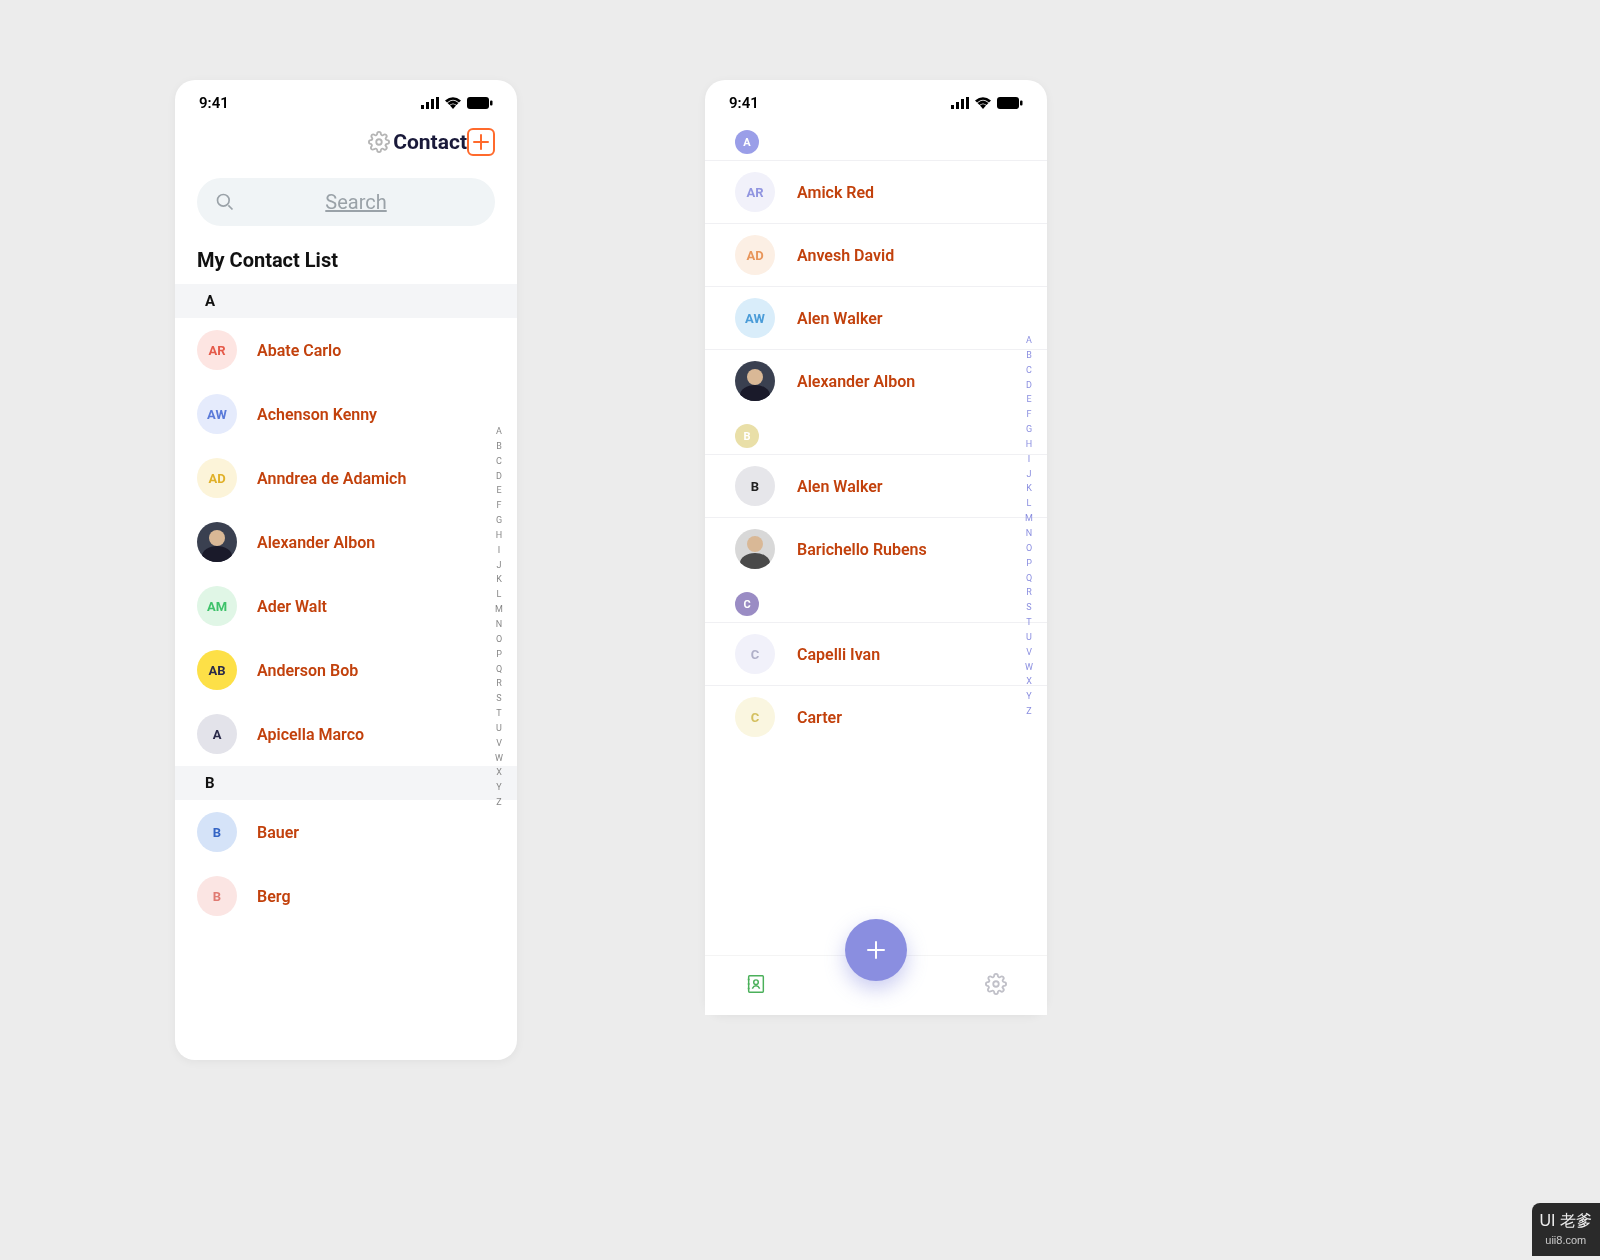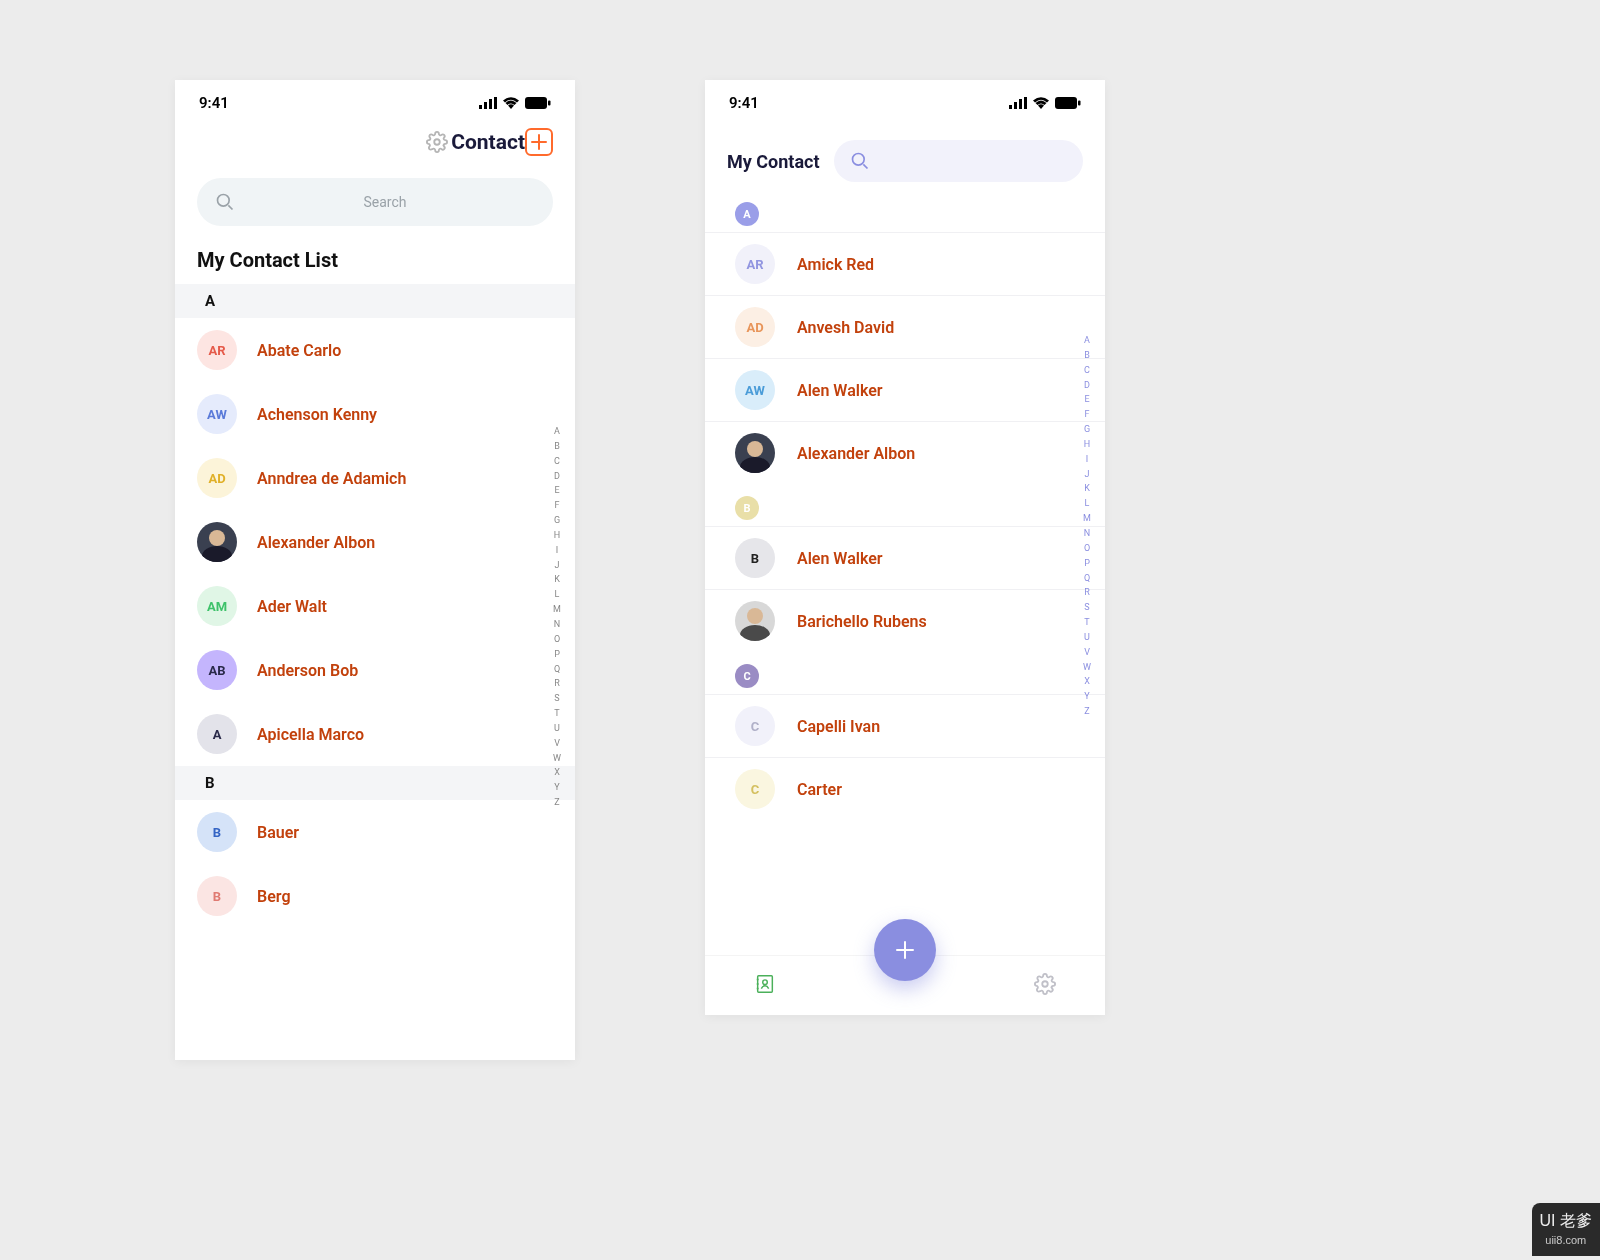--- a/index.html
+++ b/index.html
@@ -6,23 +6,24 @@
 body {
   background: #ececec;
   font-family: -apple-system, BlinkMacSystemFont, "Segoe UI", Roboto, Helvetica, Arial, sans-serif;
   width: 1600px;
   height: 1260px;
   position: relative;
   overflow: hidden;
 }
 .phone {
   position: absolute;
-  width: 400px;
+  width: 342px;
   background: #fff;
   box-shadow: 0 2px 10px rgba(0,0,0,0.05);
+  border-radius: 20px;
 }
 .phone-a { left: 175px; top: 80px; height: 980px; }
 .phone-b { left: 705px; top: 80px; height: 935px; }
 
 
 .status-bar {
   display: flex;
   justify-content: space-between;
   align-items: center;
   padding: 14px 24px 6px;
@@ -60,22 +61,23 @@
   border-radius: 30px;
   height: 48px;
   display:flex;
   align-items:center;
   padding: 0 18px;
   color: #9aa2a8;
 }
 .search-a-input {
   flex:1;
   text-align:center;
-  font-size:14px;
+  font-size:20px;
   color:#9aa2a8;
+  text-decoration:underline;
 }
 
 .section-title-a {
   font-size: 20px;
   font-weight: 700;
   color: #111;
   padding: 22px 22px 12px;
 }
 
 .letter-header {
@@ -312,21 +314,21 @@
       </div>
       <div class="contact-row">
         <div class="avatar-photo"></div>
         <div class="contact-name">Alexander Albon</div>
       </div>
       <div class="contact-row">
         <div class="avatar" style="background: rgb(224, 246, 230); color: rgb(62, 194, 106);">AM</div>
         <div class="contact-name">Ader Walt</div>
       </div>
       <div class="contact-row">
-        <div class="avatar" style="background: #c4b5fd; color: rgb(42, 42, 74);">AB</div>
+        <div class="avatar" style="background: #fde047; color: rgb(42, 42, 74);">AB</div>
         <div class="contact-name">Anderson Bob</div>
       </div>
       <div class="contact-row">
         <div class="avatar" style="background: rgb(227, 227, 234); color: rgb(42, 42, 74);">A</div>
         <div class="contact-name">Apicella Marco</div>
       </div>
       <div class="letter-header">B</div>
       <div class="contact-row">
         <div class="avatar" style="background: rgb(213, 227, 248); color: rgb(53, 101, 196);">B</div>
         <div class="contact-name">Bauer</div>
@@ -381,29 +383,20 @@
       <svg width="16" height="12" viewBox="0 0 16 12">
           <path d="M8 12 L5 8.5 Q8 6 11 8.5 Z M2.5 6 Q8 1 13.5 6 L11.5 8 Q8 5 4.5 8 Z M0 3.5 Q8 -3 16 3.5 L14 5.5 Q8 0 2 5.5 Z" fill="#000"></path>
         </svg>
       <svg width="26" height="12" viewBox="0 0 26 12">
           <rect x="0" y="0" width="22" height="12" rx="3" fill="#000"></rect>
           <rect x="23" y="3.5" width="2.5" height="5" rx="1" fill="#000"></rect>
         </svg>
     </div>
   </div>
 
-  <div class="header-b">
-    <div class="header-b-title">My Contact</div>
-    <div class="search-b">
-      <svg width="20" height="20" viewBox="0 0 24 24" fill="none" stroke="#8a8ee0" stroke-width="2">
-          <circle cx="10" cy="10" r="7"></circle>
-          <path d="M21 21l-5-5"></path>
-        </svg>
-    </div>
-  </div>
 
   <div id="phoneB-list"><div class="section-chip" style="background: rgb(154, 158, 232);">A</div><div class="row-b">
         <div class="avatar" style="background: rgb(241, 241, 250); color: rgb(145, 149, 224);">AR</div>
         <div class="contact-name">Amick Red</div>
       </div><div class="row-b">
         <div class="avatar" style="background: rgb(252, 239, 228); color: rgb(232, 149, 90);">AD</div>
         <div class="contact-name">Anvesh David</div>
       </div><div class="row-b">
         <div class="avatar" style="background: rgb(217, 237, 250); color: rgb(74, 156, 216);">AW</div>
         <div class="contact-name">Alen Walker</div>

